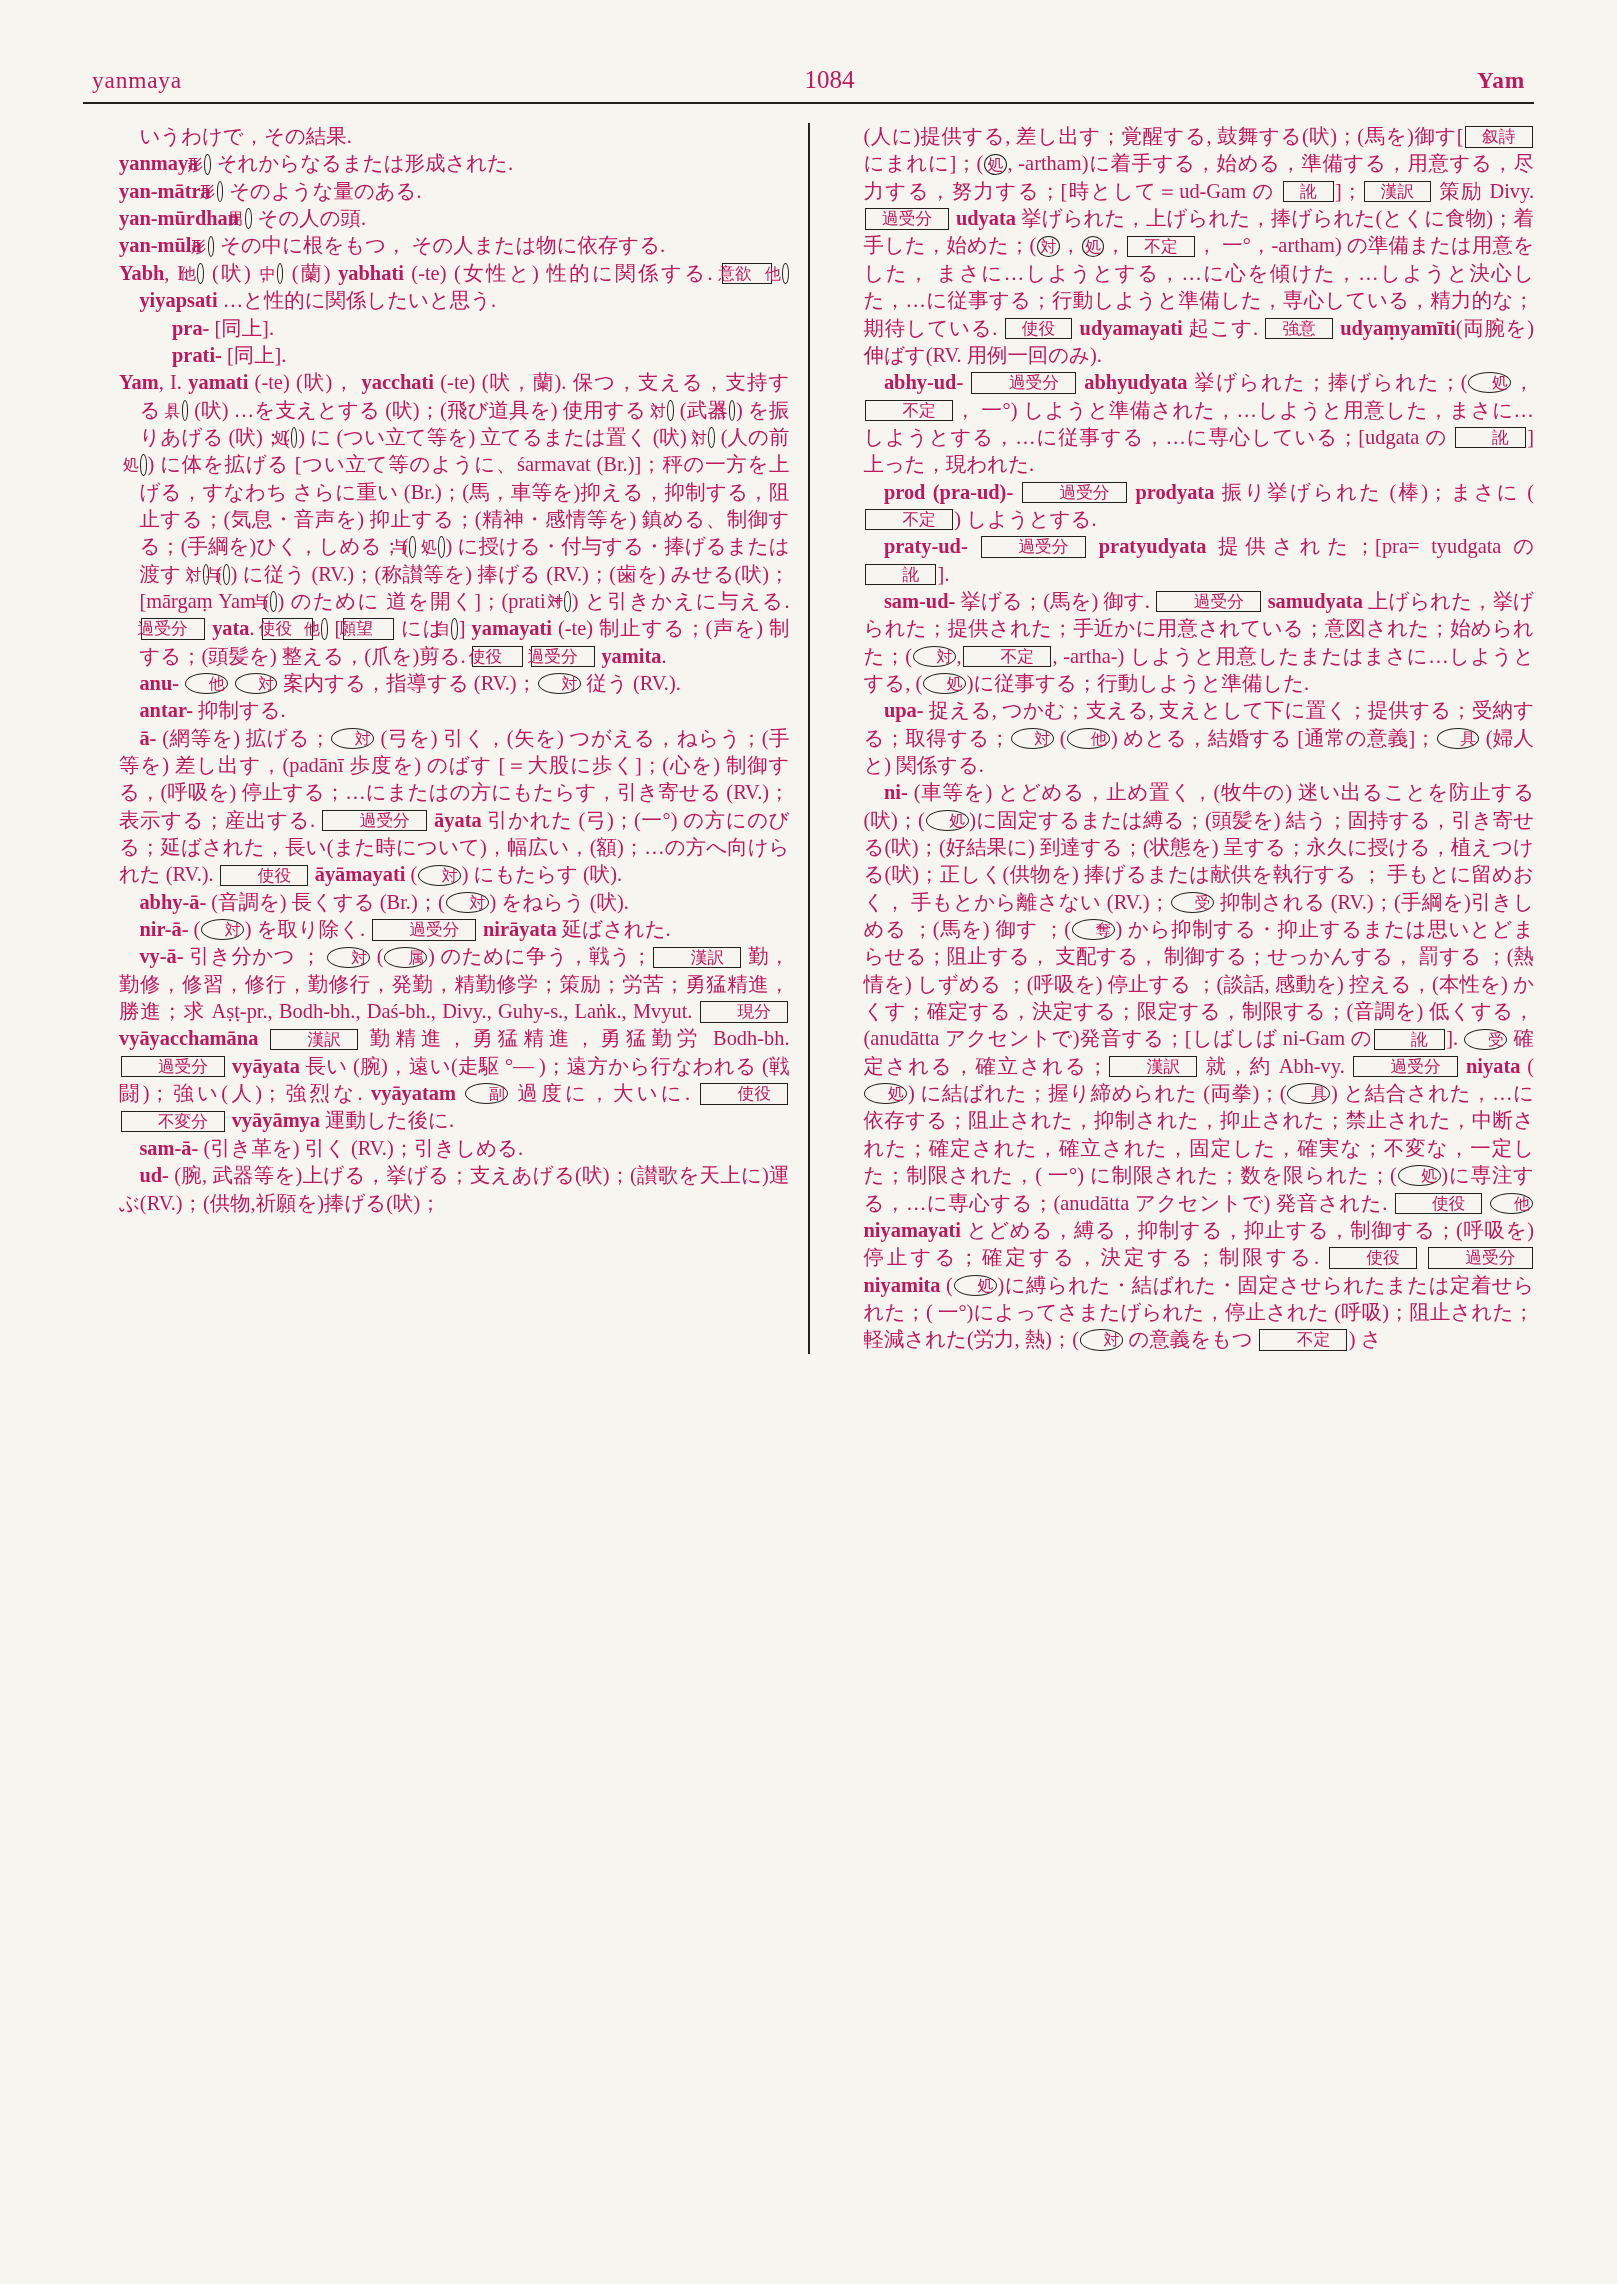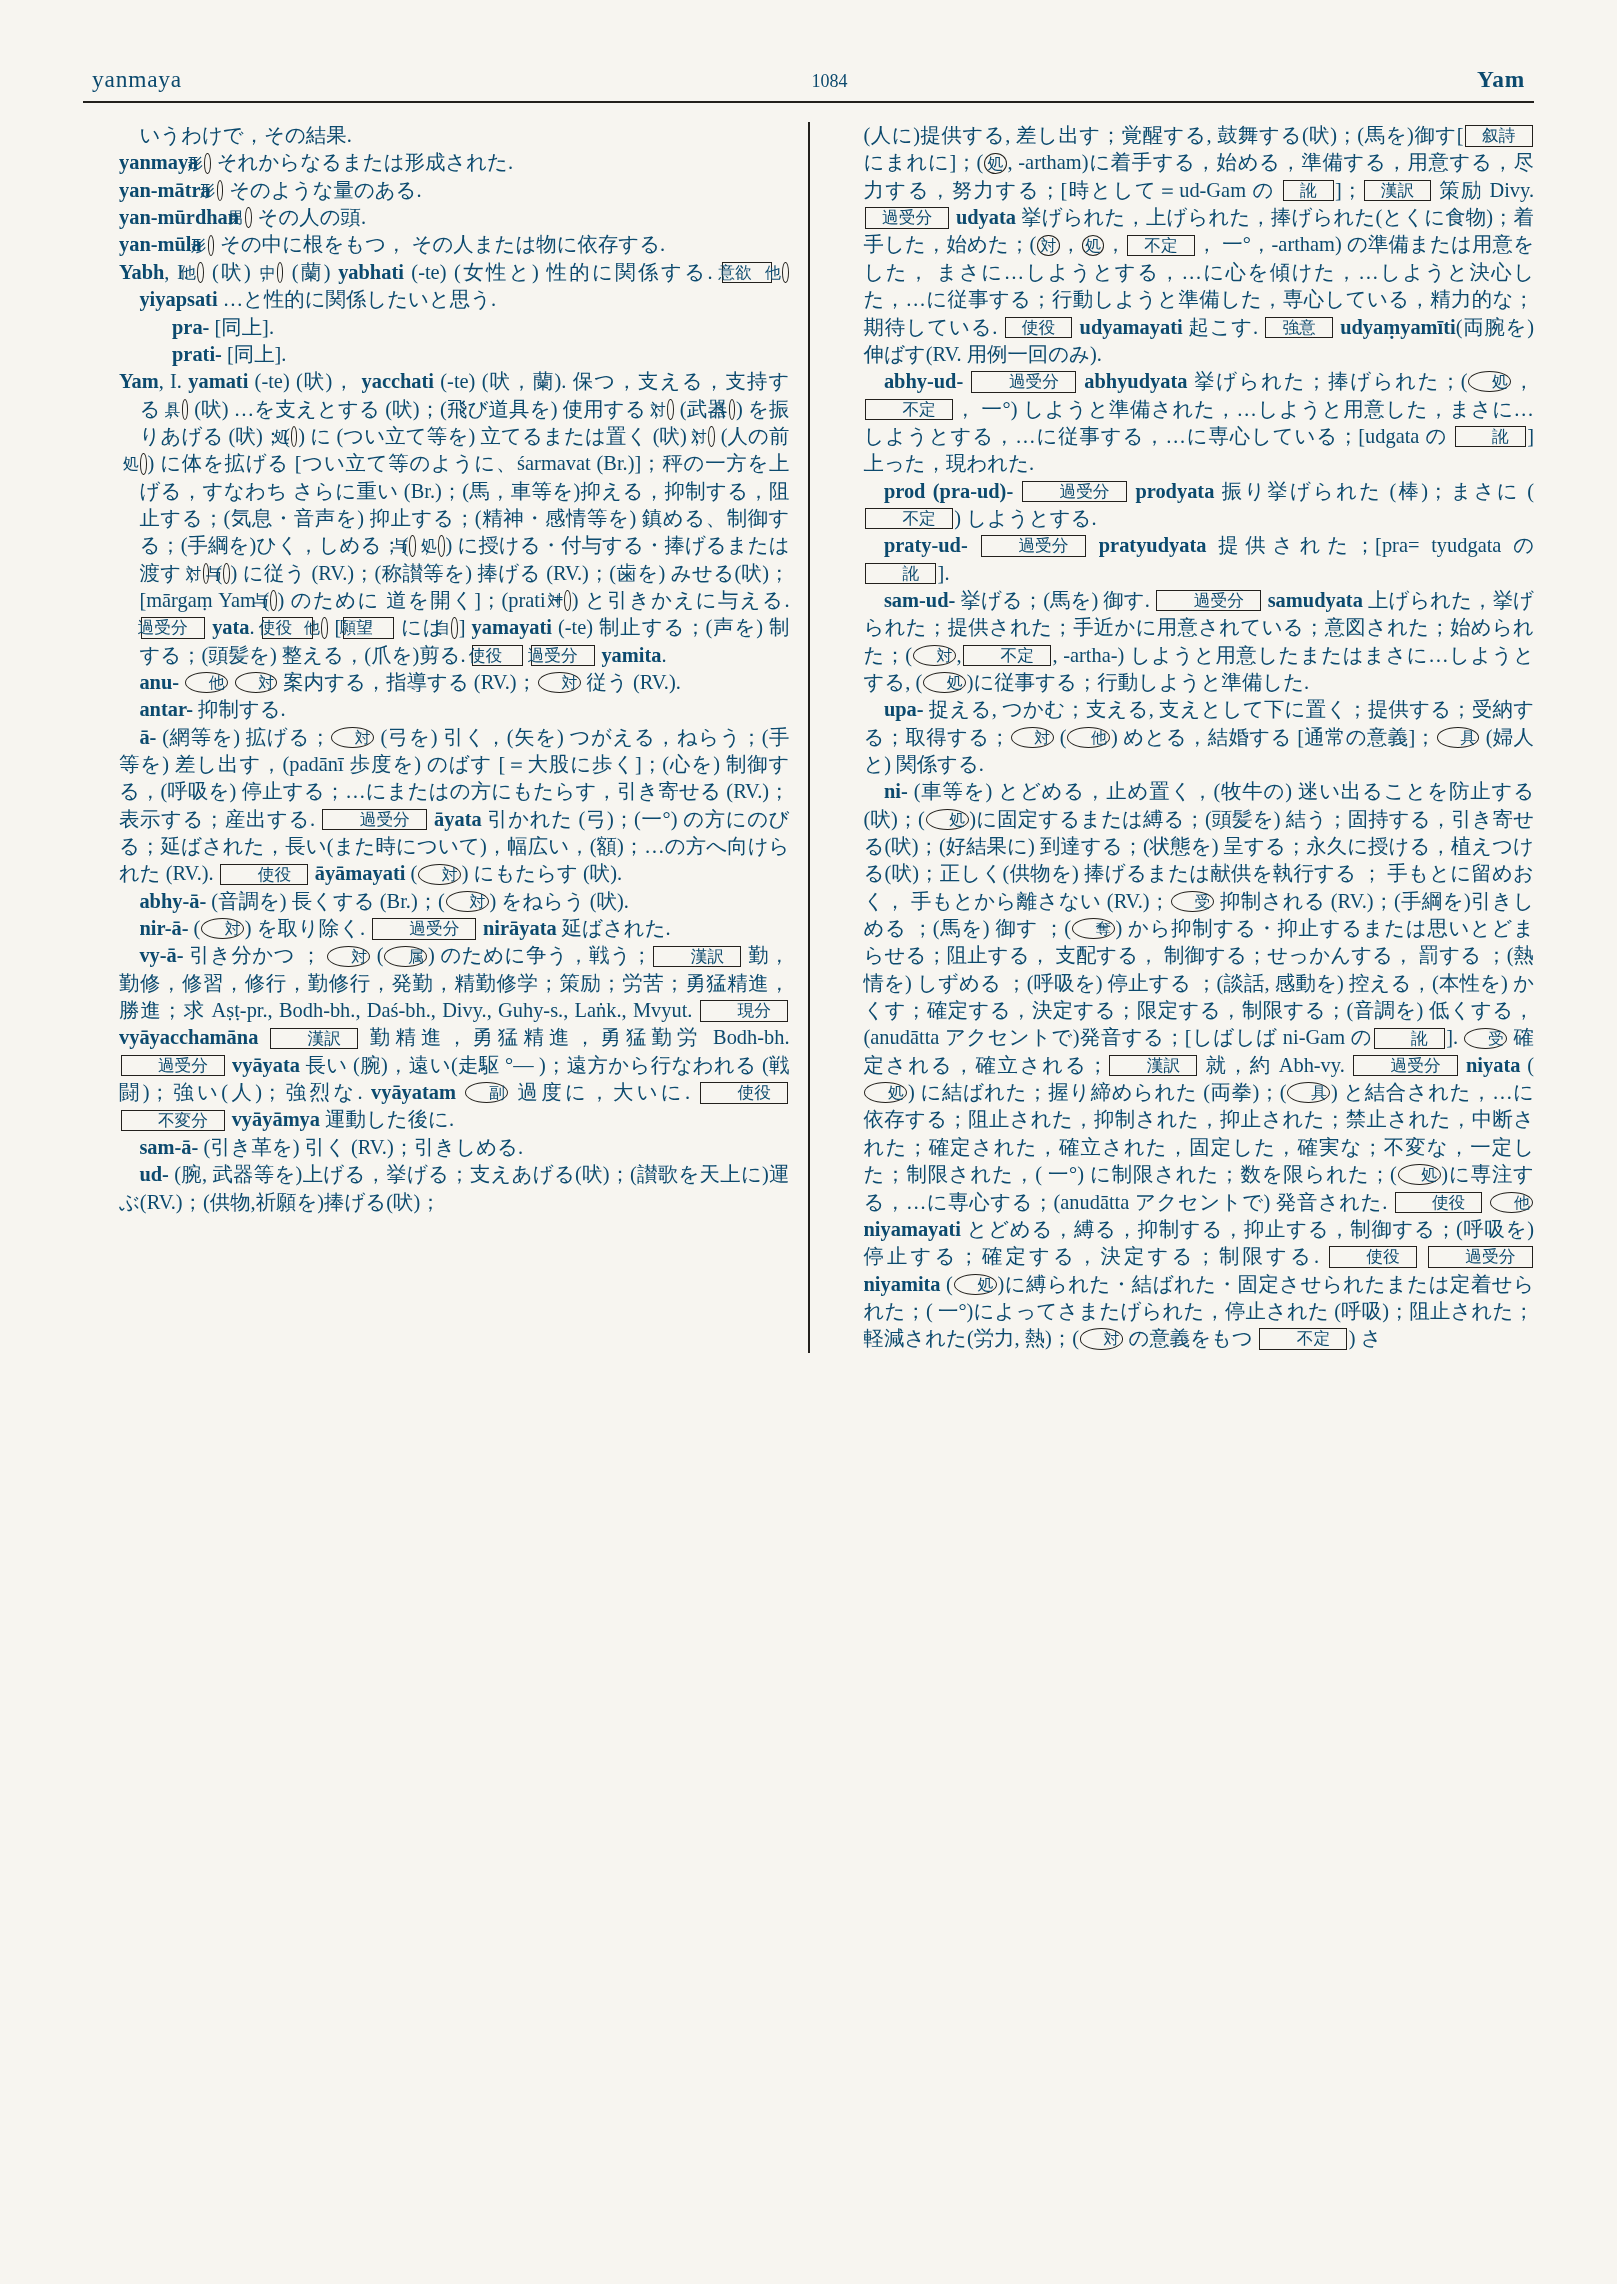--- a/index.html
+++ b/index.html
@@ -2,34 +2,34 @@
 <html style="font-size:12px"><head>
 <meta charset="utf-8">
 <style>
   html,body{margin:0;padding:0;background:#cfcdc8;}
   .page{
     position:relative;
     width:1617px;
     min-height:2284px;
     margin:0 auto;
     background:#f7f5f0;
-    color:#0c4a6e;
+    color:#be185d;
     font-family:"Liberation Serif","DejaVu Serif",serif;
     box-sizing:border-box;
     padding:66px 83px 53px 83px;
   }
   header.pg{
     display:flex;
     justify-content:space-between;
     align-items:baseline;
     font-size:23.4px;
     padding:0 9px 7.5px 9px;
   }
   header.pg .hw{letter-spacing:0.8px;}
-  header.pg .pn{font-size:18px;font-family:Liberation Serif, serif;}
+  header.pg .pn{font-size:25px;font-family:Liberation Serif, serif;}
   header.pg .hw-r{font-weight:bold;}
   .rule{border-top:2.3px solid #23211d;margin:0 0 19.6px 0;}
   main.columns{
     display:flex;
     align-items:stretch;
   }
   .col{
     width:707px;
     font-size:20.4px;
     line-height:1.34;

